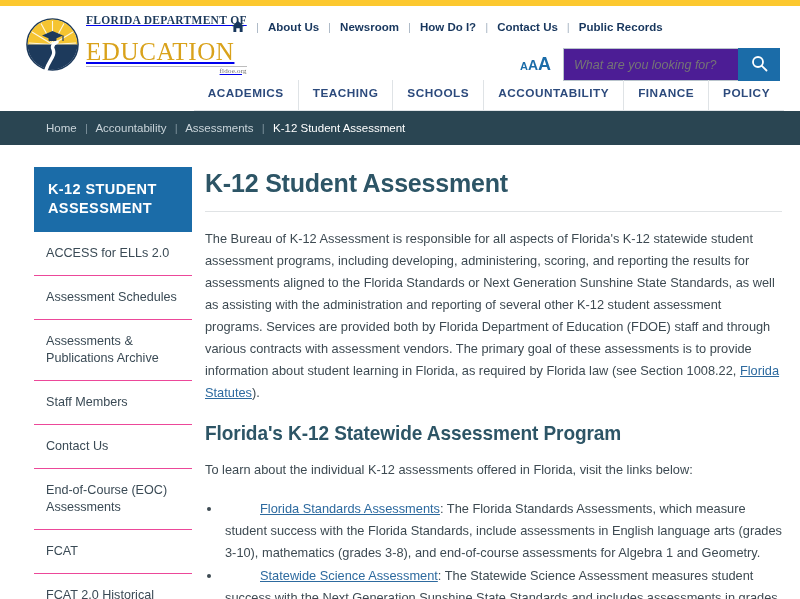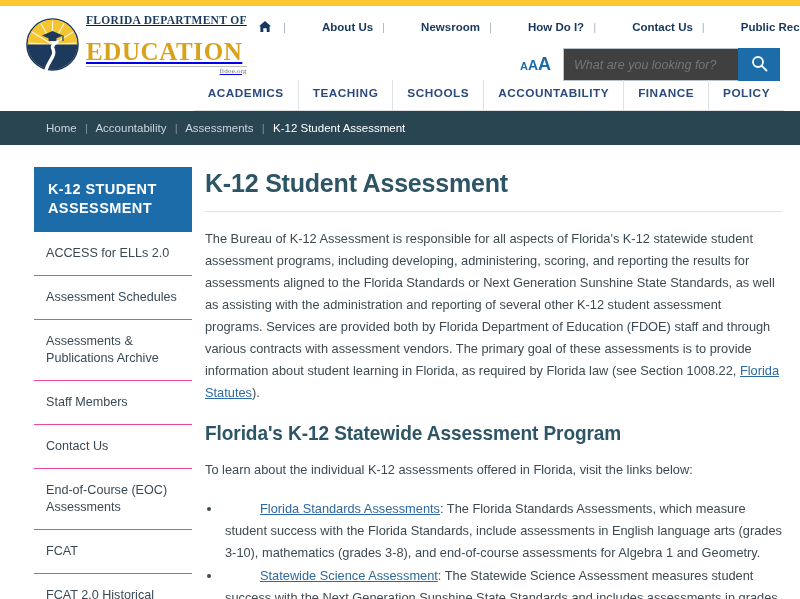--- a/index.html
+++ b/index.html
@@ -25,51 +25,51 @@
   .logo-text { display: flex; flex-direction: column; line-height: 1; }
   .logo-l1 {
     font-family: "Liberation Serif", serif;
     font-size: 11.5px; letter-spacing: .3px;
     color: #1d3a5c; font-weight: bold;
     white-space: nowrap;
   }
   .logo-l2 {
     font-family: "Liberation Serif", serif;
     font-size: 25px; letter-spacing: .6px;
-    color: #d9a21b; font-weight: bold;
+    color: #d9a21b; font-weight: normal;
     margin-top: 12px; white-space: nowrap;
   }
   .logo-rule { height: 1px; background: #bdbdbd; margin-top: 2px; position: relative; }
   .logo-l3 {
     font-family: "Liberation Serif", serif;
     font-size: 7px; color: #6b6b6b;
     text-align: right; margin-top: 1px; letter-spacing: .2px;
   }
 
   
   .util-nav {
     position: absolute; left: 222px; top: 14px;
     display: flex; align-items: center;
     font-size: 11.5px; font-weight: bold; color: #17365d;
   }
   .util-nav .home-ico { margin-right: 2px; display: flex; align-items: center; }
-  .util-nav a { color: #17365d; text-decoration: none; white-space: nowrap; padding: 0 9px; margin-left: 27px; }
+  .util-nav a { color: #17365d; text-decoration: none; white-space: nowrap; padding: 0 9px; }
   .util-sep { color: #a9b6c4; font-weight: normal; }
 
   
   .search-row {
     position: absolute; right: 20px; top: 42px;
     display: flex; align-items: center;
   }
   .aaa { color: #1b6ca8; font-weight: bold; margin-right: 12px; display: flex; align-items: baseline; }
   .aaa .a1 { font-size: 11px; } .aaa .a2 { font-size: 14px; } .aaa .a3 { font-size: 18px; }
   .search-box {
     width: 175px; height: 33px;
     border: 1px solid #b9c4cc; border-right: none;
-    background: #404040; padding: 0 10px;
+    background: #4c1d95; padding: 0 10px;
     font-size: 12.5px; font-style: italic; color: #8b8b8b;
     font-family: "Liberation Sans", sans-serif;
     outline: none;
   }
   .search-btn {
     width: 42px; height: 33px; background: #1b6ca8;
     border: none; cursor: pointer;
     display: flex; align-items: center; justify-content: center;
   }
 

